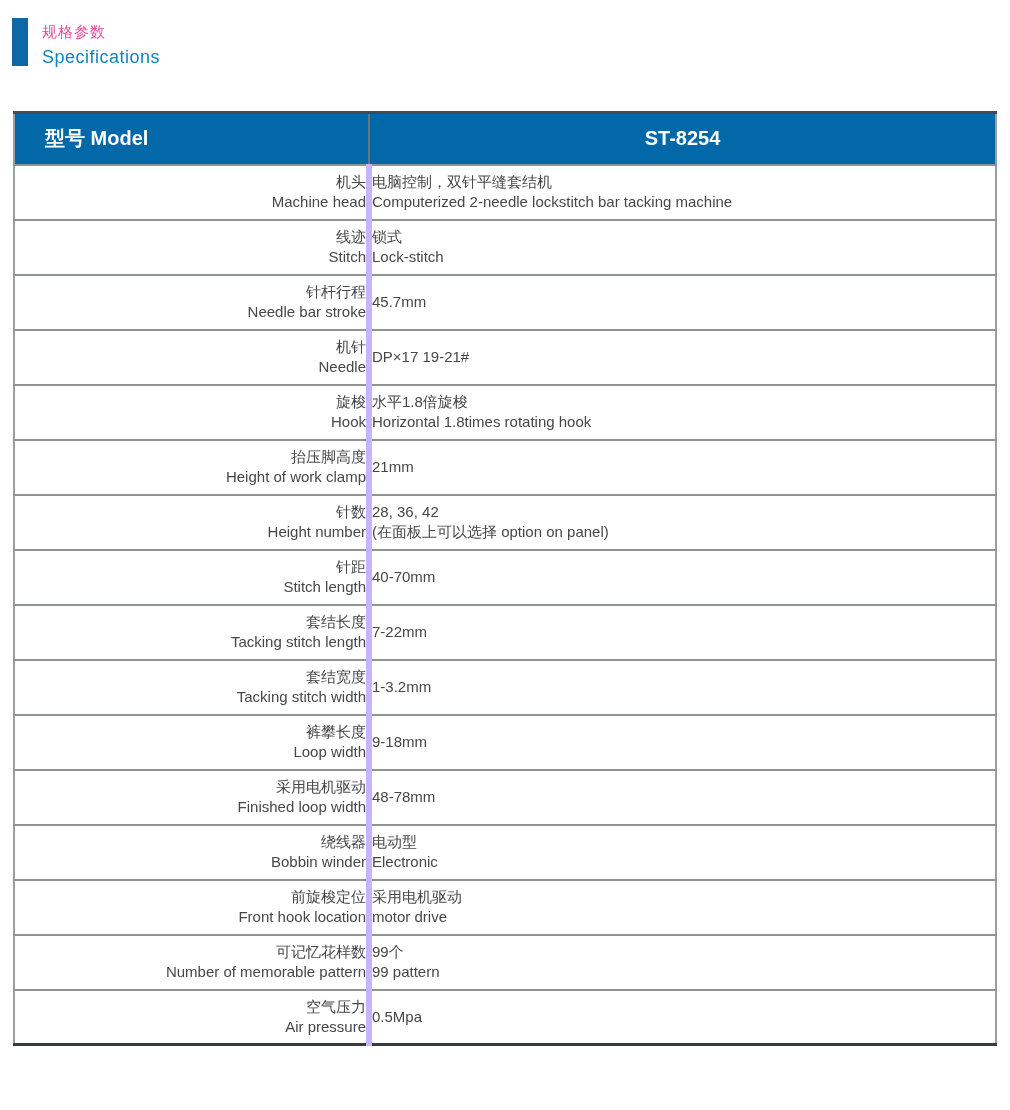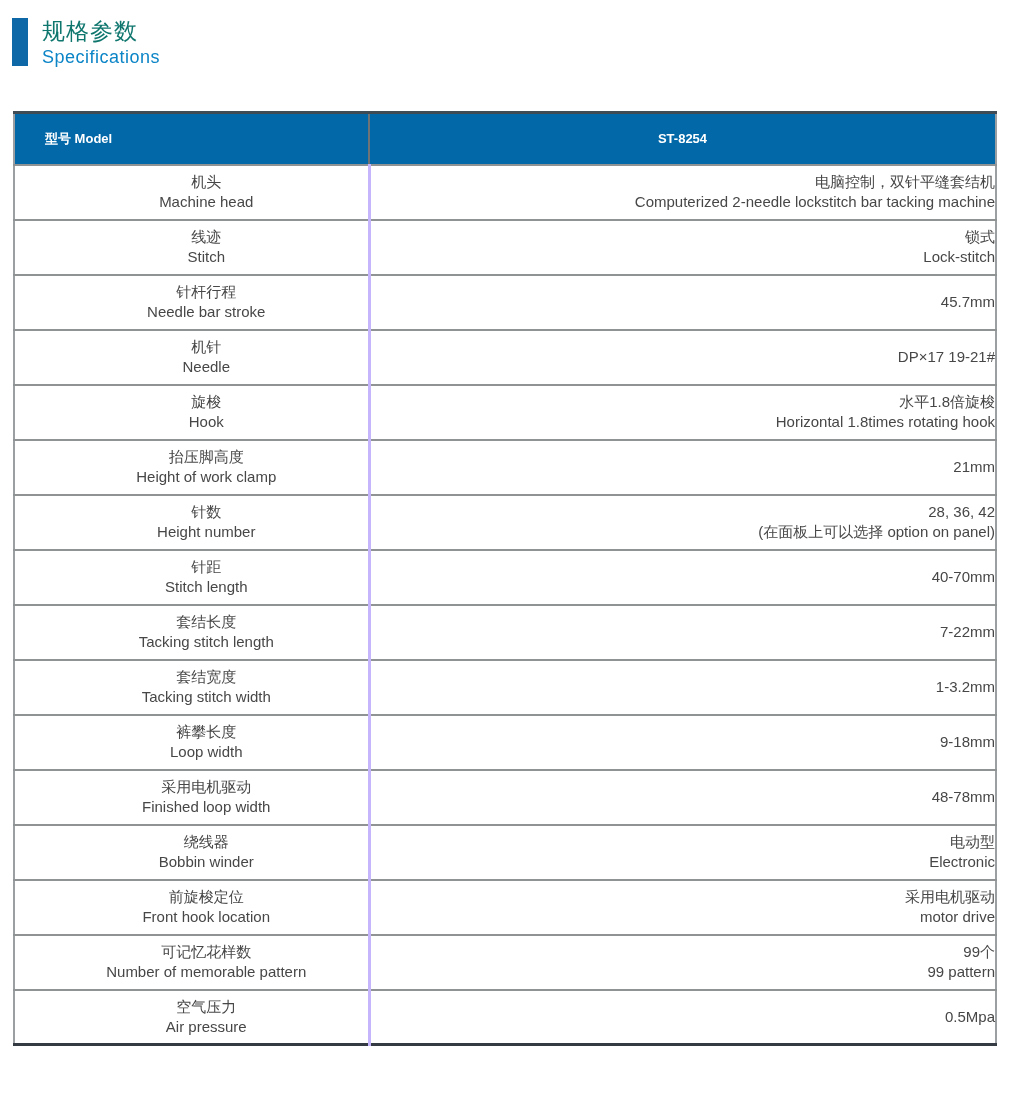--- a/index.html
+++ b/index.html
@@ -16,23 +16,23 @@
     margin: 18px 0 0 12px;
   }
   .accent-bar {
     width: 16px;
     height: 48px;
     background: #0e67a7;
     flex: 0 0 auto;
   }
   .title-texts { margin-left: 14px; }
   .title-zh {
-    font-size: 23px;
+    font-size: 15px;
     line-height: 27px;
-    color: #0f766e;
+    color: #ec4899;
     letter-spacing: 1px;
   }
   .title-en {
     font-size: 18px;
     line-height: 25px;
     color: #0c85c7;
     letter-spacing: 0.5px;
   }
   
   .spec-table {
@@ -43,42 +43,42 @@
     border-top: 3px solid #3f4b55;
     border-bottom: 3px solid #343b42;
     border-left: 2px solid #9b9fa1;
     border-right: 2px solid #9b9fa1;
   }
   .spec-table col.c-label { width: 355px; }
   .spec-table col.c-value { width: 627px; }
   .spec-table th {
     background: #0268a8;
     color: #ffffff;
-    font-size: 13px;
+    font-size: 20px;
     font-weight: bold;
     height: 52px;
   }
   .spec-table th.h-label { text-align: left; padding-left: 30px; }
   .spec-table th.h-value { border-left: 2px solid #6e7476; }
   .spec-table td {
     height: 55px;
     font-size: 15px;
     color: #474747;
     border-top: 2px solid #909394;
     vertical-align: middle;
   }
   .spec-table td.label-cell {
-    text-align: center;
+    text-align: right;
     padding-left: 30px;
     line-height: 20px;
   }
   .spec-table td.value-cell {
-    text-align: right;
+    text-align: left;
     line-height: 20px;
-    border-left: 3px solid #c4b5fd;
+    border-left: 6px solid #c4b5fd;
   }
   .line { display: block; }
 </style>
 </head>
 <body>
 
 <div class="title-section">
   <div class="accent-bar"></div>
   <div class="title-texts">
     <div class="title-zh">规格参数</div>

